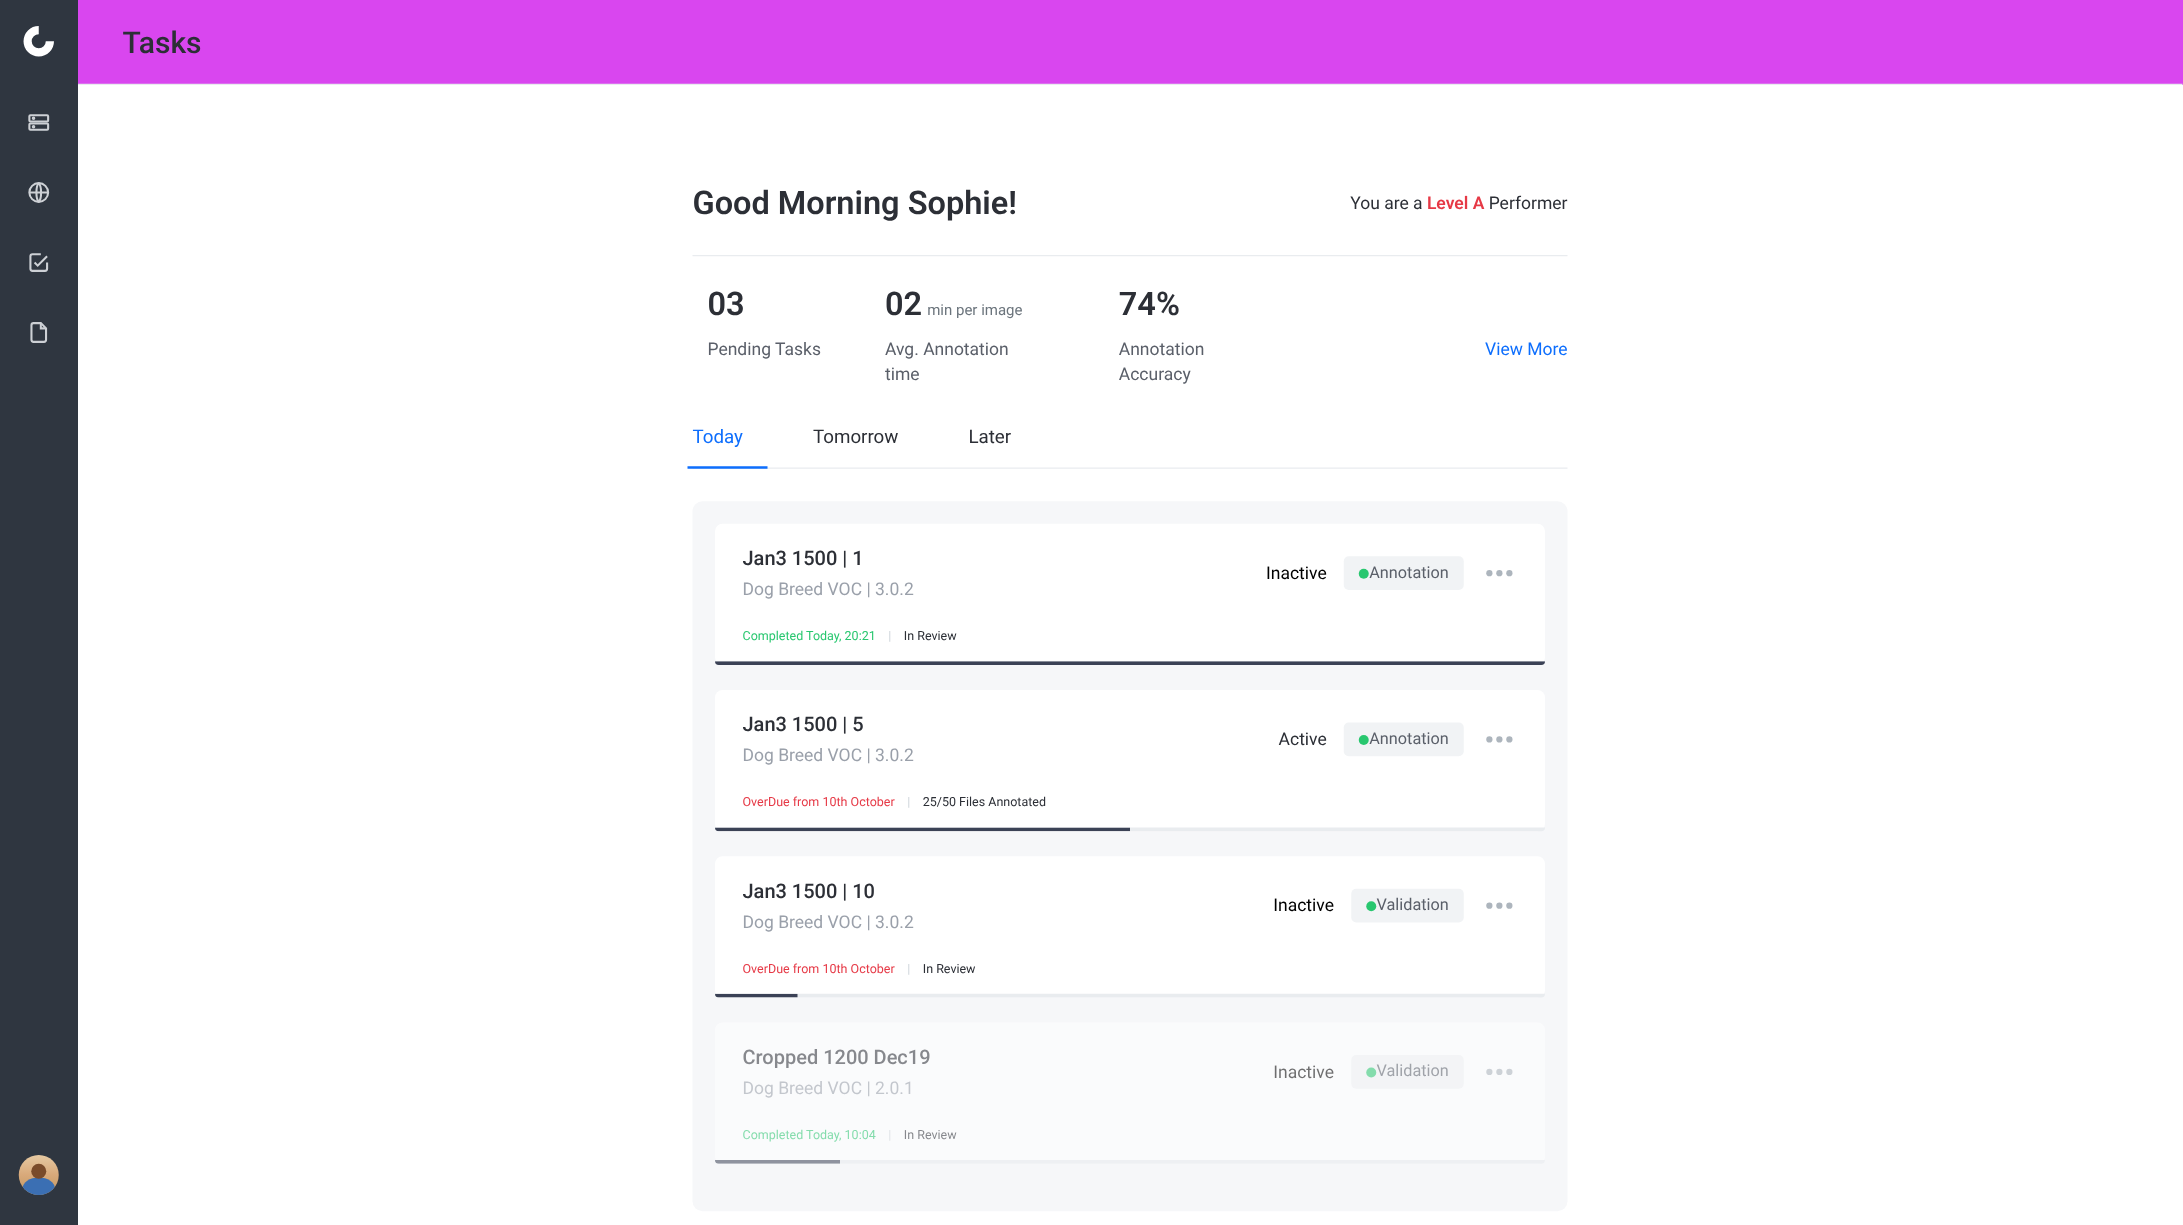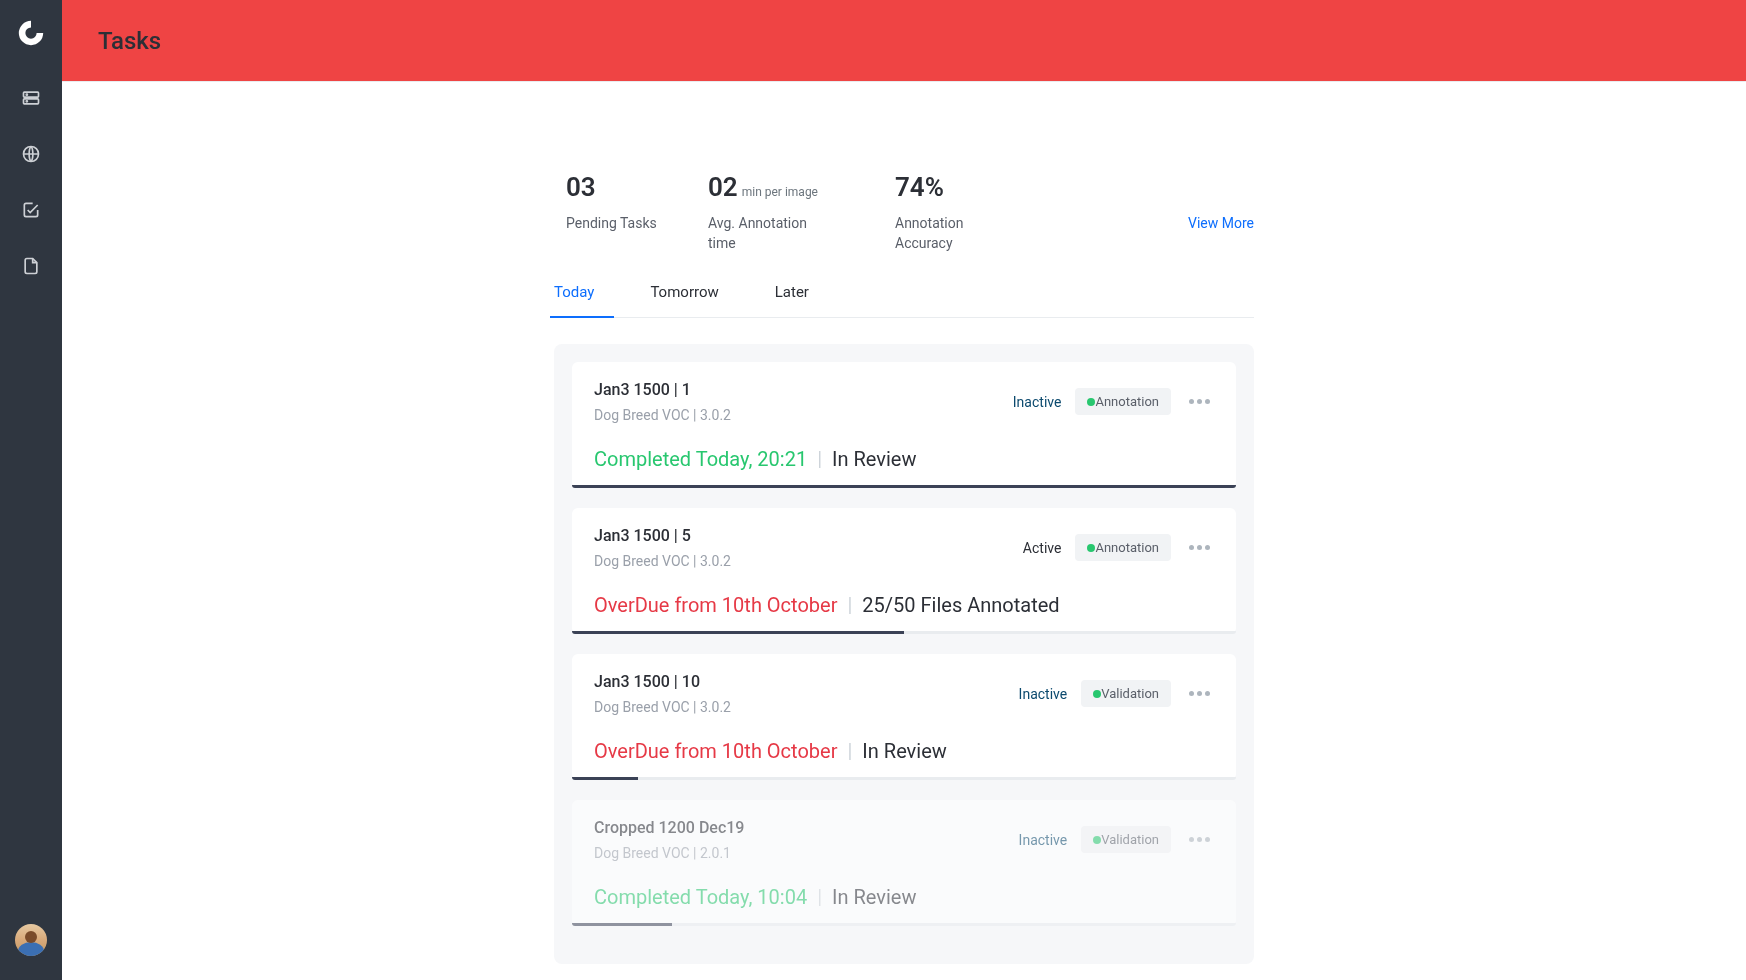--- a/index.html
+++ b/index.html
@@ -68,26 +68,26 @@
   width:26px;height:18px;border-radius:50% 50% 0 0;
   background:#3b6fb3;
 }
 
 
 .header {
   position: fixed;
   left: 62px;
   right: 0;
   top: 0;
-  height: 82px;
+  height: 68px;
   border-bottom: 1px solid #e9ecef;
   display: flex;
   align-items: center;
   padding-left: 36px;
-  background: #ef4444;
+  background: #d946ef;
 }
 .header h1 {
   font-size: 24px;
   font-weight: 500;
   color: #2c2f36;
 }
 
 
 .main {
   position: absolute;
@@ -223,21 +223,21 @@
   color: #9aa0aa;
   margin-top: 8px;
 }
 .task-right {
   display: flex;
   align-items: center;
   gap: 14px;
 }
 .task-state {
   font-size: 14px;
-  color: #0c4a6e;
+  color: #000000;
 }
 .task-state.active { color: #2c2f36; }
 .badge {
   display: inline-flex;
   align-items: center;
   gap: 0;
   background: #f1f3f5;
   border-radius: 4px;
   padding: 6px 12px;
   font-size: 13px;
@@ -252,21 +252,21 @@
   gap: 3px;
   cursor: pointer;
   padding: 4px;
 }
 .more-dots span {
   width: 5px; height: 5px; border-radius: 50%; background: #adb5bd;
 }
 .task-bottom {
   margin-top: 24px;
   padding-bottom: 14px;
-  font-size: 20px;
+  font-size: 10px;
   display: flex;
   align-items: center;
   gap: 10px;
 }
 .txt-green { color: #28c76f; }
 .txt-red { color: #e63946; }
 .txt-sep { color: #ced4da; }
 .txt-dark { color: #2c2f36; }
 .progress {
   height: 3px;
@@ -322,20 +322,26 @@
   <div class="avatar"></div>
 </div>
 
 <div class="header">
   <h1>Tasks</h1>
 </div>
 
 <div class="main">
   <div class="content">
 
+    <div class="greeting-row">
+      <h2>Good Morning Sophie!</h2>
+      <div class="level-text">
+        <span>You are a </span><span class="level-a">Level A</span><span> Performer</span>
+      </div>
+    </div>
 
     <div class="stats-row">
       <div class="stat stat-1">
         <div class="stat-value">03</div>
         <div class="stat-label">Pending Tasks</div>
       </div>
       <div class="stat stat-2">
         <div class="stat-value">
           <span>02</span><span class="unit">min per image</span>
         </div>

